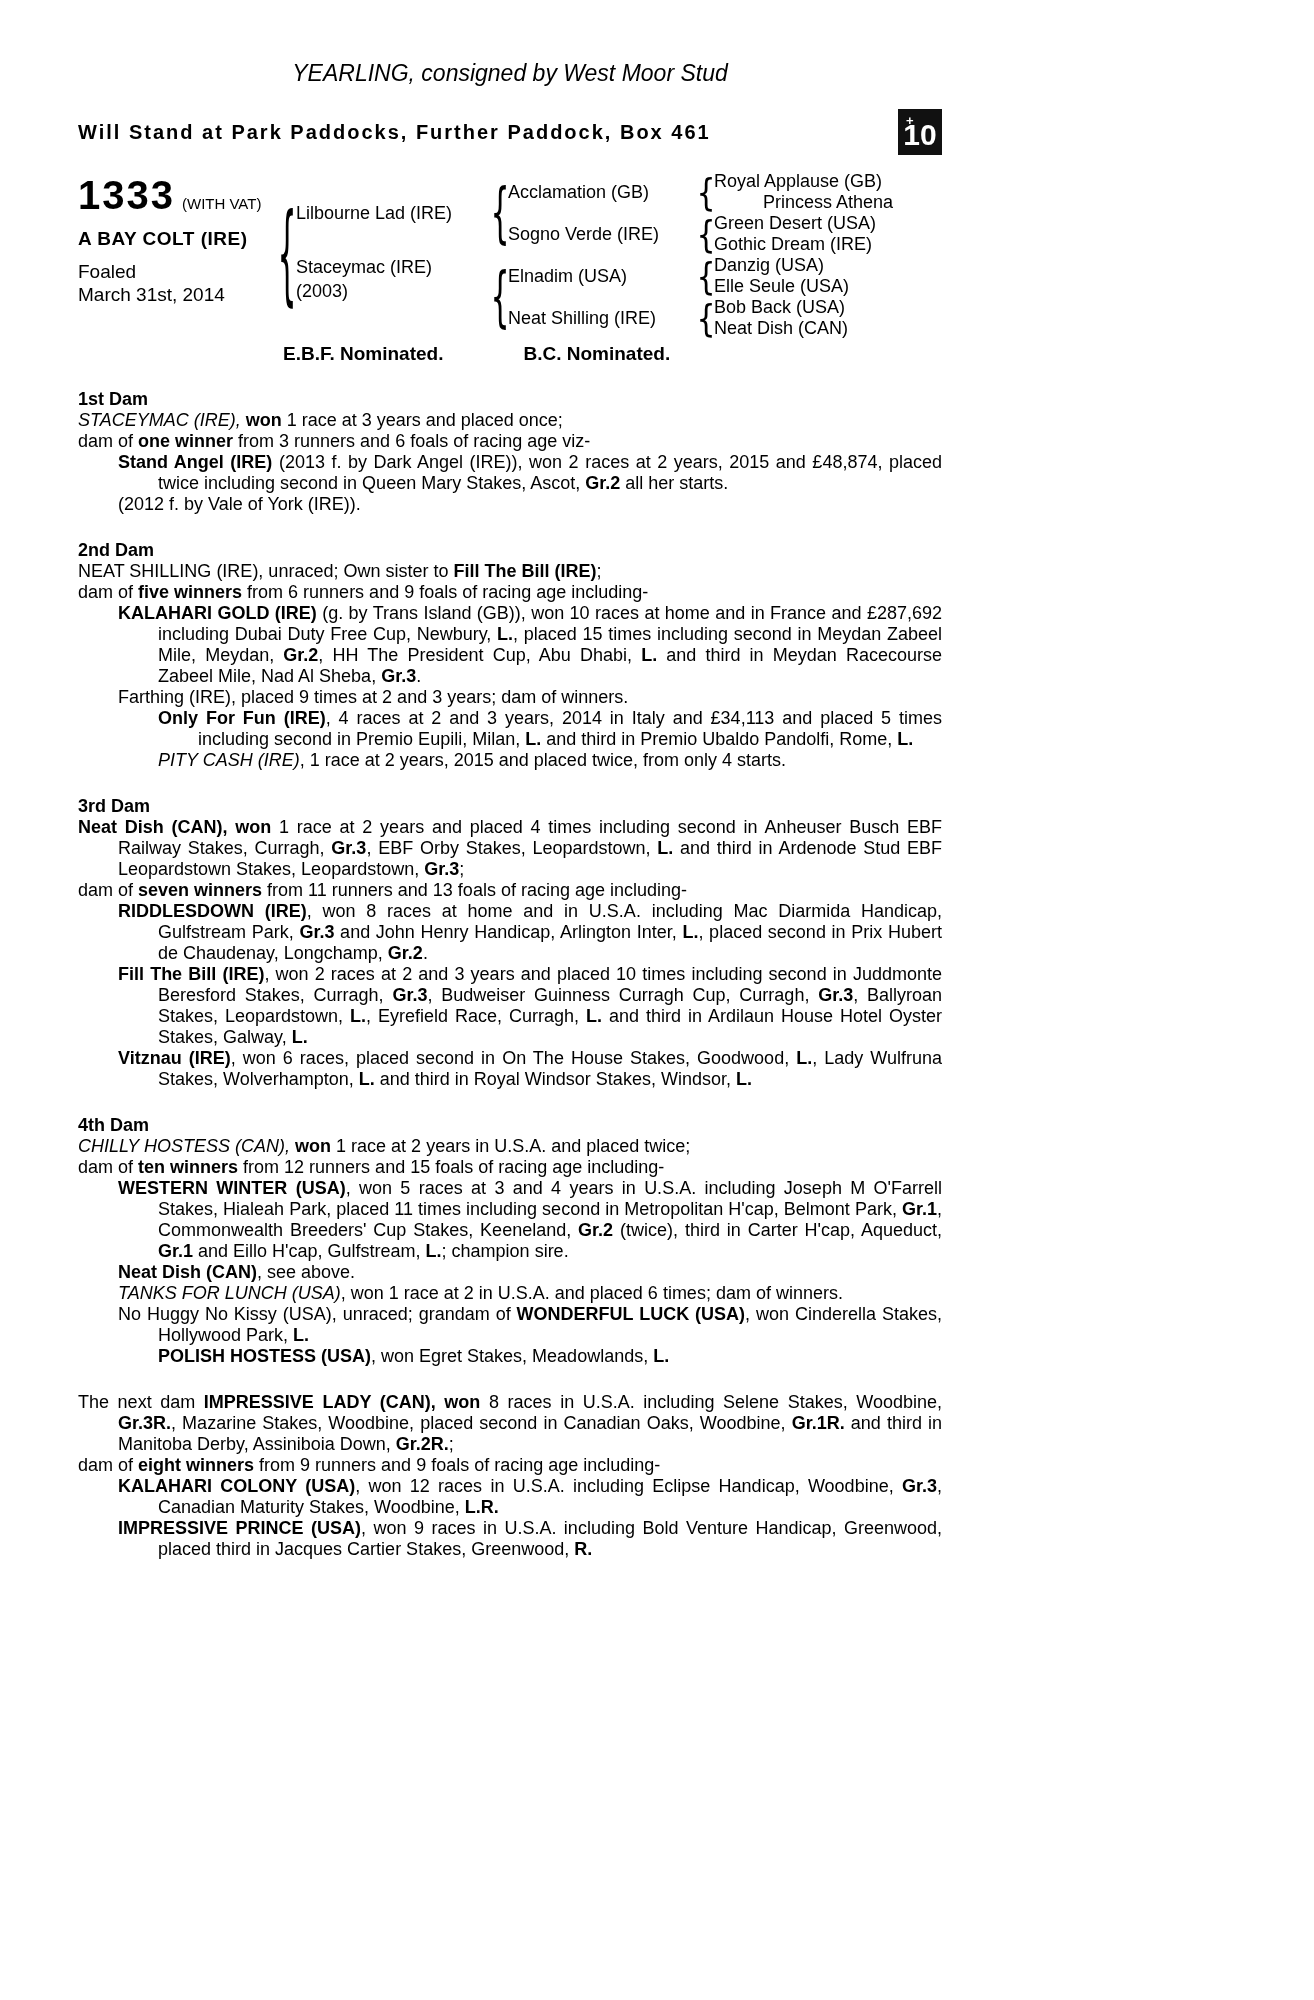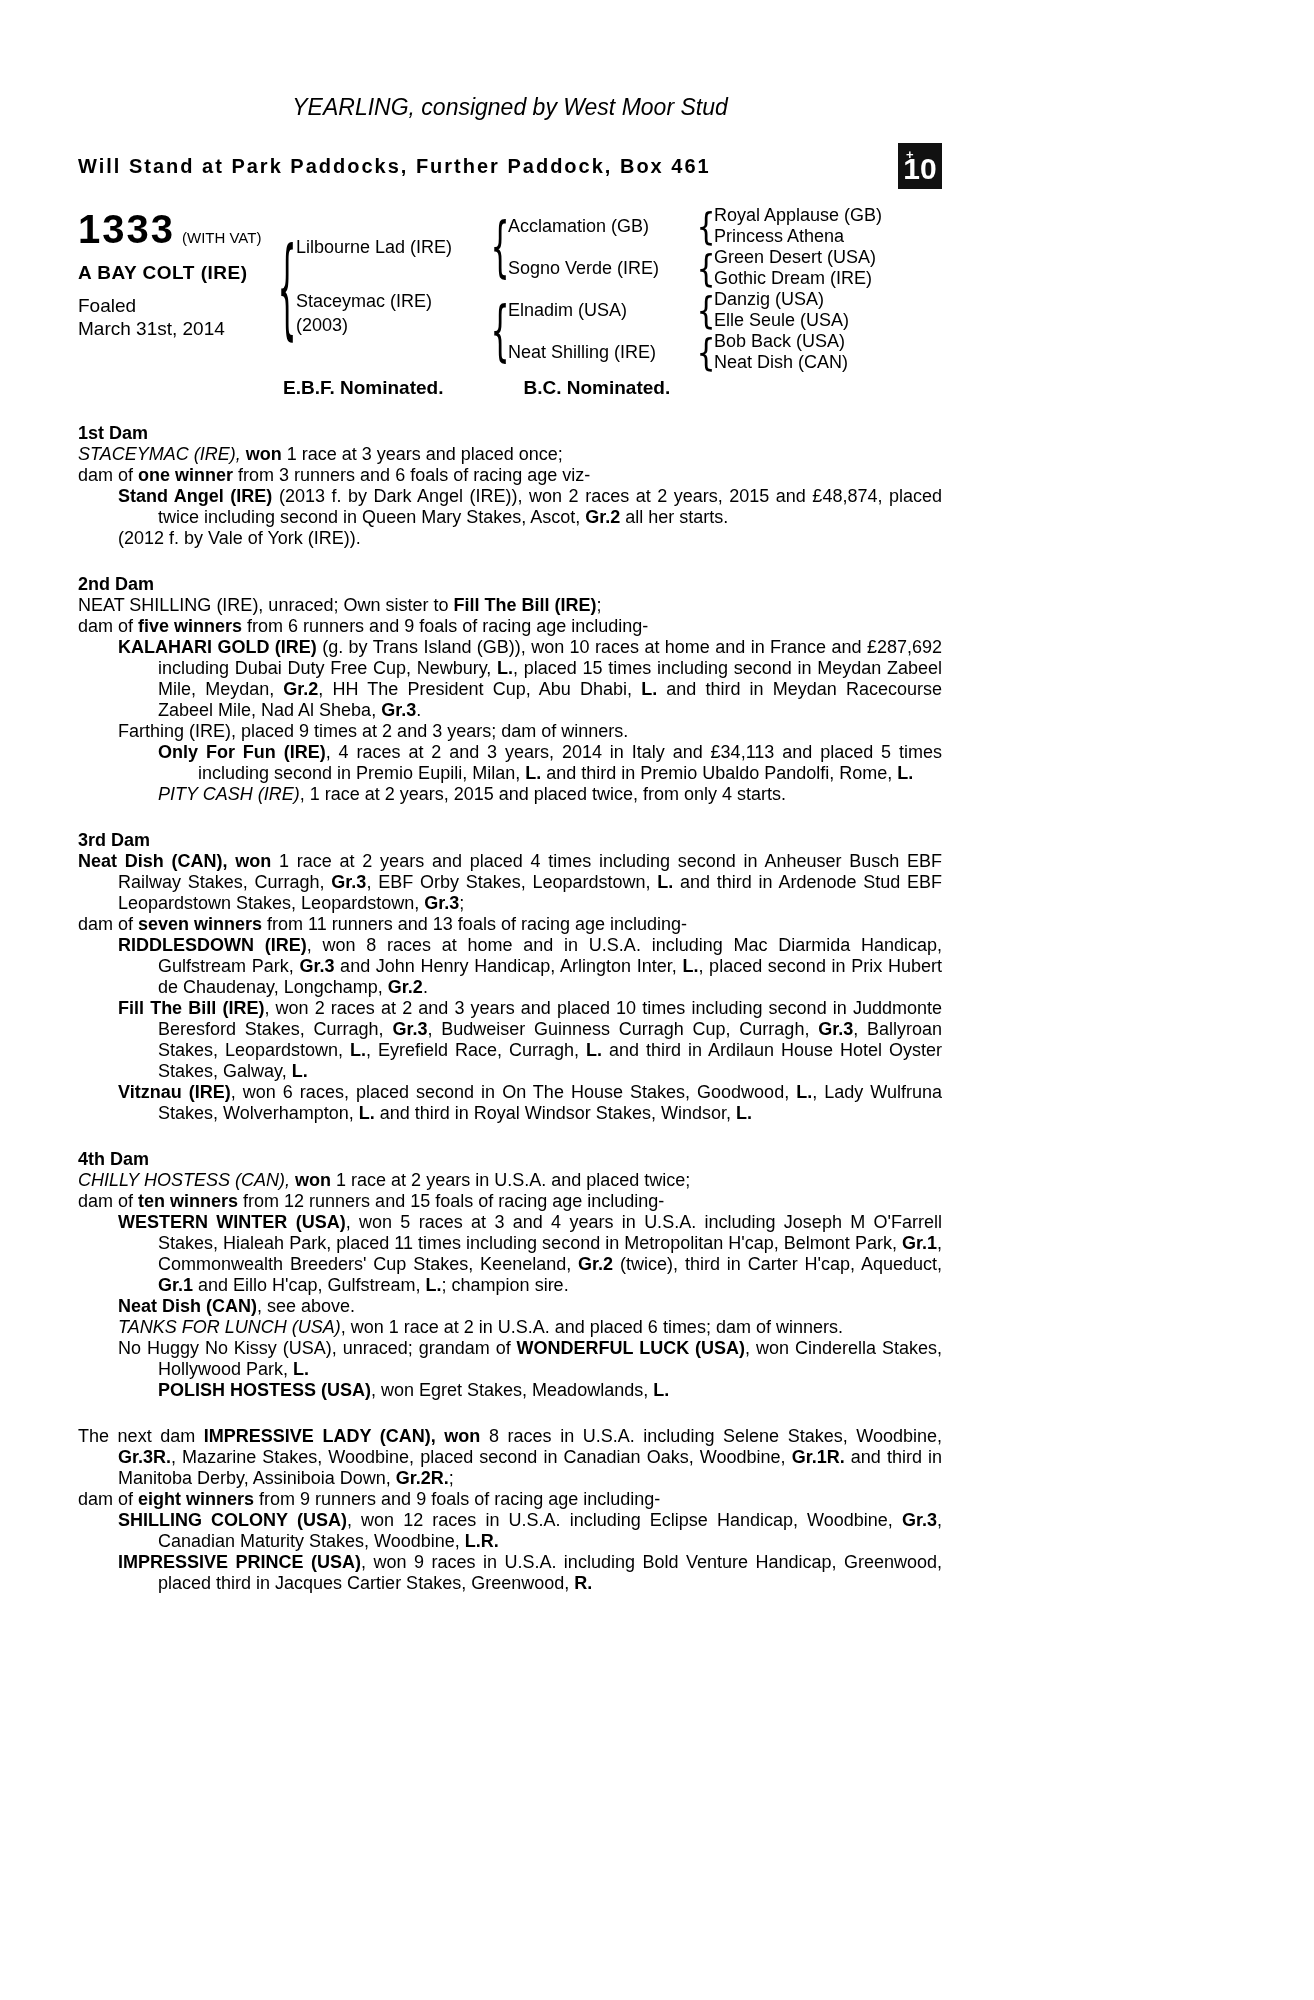--- a/index.html
+++ b/index.html
@@ -2,21 +2,21 @@
 <html><head>
 <meta charset="utf-8">
 <style>
   * { margin:0; padding:0; box-sizing:border-box; }
   html, body { background:#ffffff; }
   body {
     width:1314px; height:2000px;
     font-family:"Liberation Sans", sans-serif;
     color:#000; position:relative;
   }
-  .page { position:absolute; left:78px; top:6px; width:864px; padding-top:88px; }
+  .page { position:absolute; left:78px; top:0; width:864px; padding-top:60px; }
 
   .consign-line { text-align:center; font-style:italic; font-size:23px; }
 
   .stand-row { margin-top:22px; display:flex; justify-content:space-between; align-items:center; height:46px; }
   .stand-line { font-weight:bold; font-size:20px; letter-spacing:2px; }
   .book-logo { width:44px; height:46px; background:#111; color:#fff; position:relative;
                display:flex; align-items:center; justify-content:center; flex:0 0 auto; }
   .logo-num { font-size:30px; font-weight:bold; margin-top:5px; }
   .logo-plus { position:absolute; top:4px; left:8px; font-size:13px; font-weight:bold; }
 
@@ -38,21 +38,21 @@
            font-family:"DejaVu Sans", sans-serif; line-height:1; }
   .brace-g1 { grid-column:1; grid-row:1/9; font-size:30px; transform:scale(1,3.6); }
   .brace-m  { grid-column:3; font-size:30px; transform:scale(1,2.2); }
   .bm0 { grid-row:1/5; } .bm1 { grid-row:5/9; }
   .brace-s  { grid-column:5; font-size:30px; transform:scale(1,1.25); }
   .bs0 { grid-row:1/3; } .bs1 { grid-row:3/5; } .bs2 { grid-row:5/7; } .bs3 { grid-row:7/9; }
   .c-s { grid-column:2; grid-row:1/5; }
   .c-d { grid-column:2; grid-row:5/9; }
   .c-a0 { grid-column:4; grid-row:1/3; } .c-a1 { grid-column:4; grid-row:3/5; }
   .c-a2 { grid-column:4; grid-row:5/7; } .c-a3 { grid-column:4; grid-row:7/9; }
-  .c-g0{grid-column:6;grid-row:1;} .c-g1{grid-column:6;grid-row:2;}
+  .c-g0{grid-column:6;grid-row:1;} .c-g1{grid-column:6;grid-row:2;justify-content:center;}
   .c-g2{grid-column:6;grid-row:3;} .c-g3{grid-column:6;grid-row:4;align-items:flex-end;}
   .c-g4{grid-column:6;grid-row:5;} .c-g5{grid-column:6;grid-row:6;}
   .c-g6{grid-column:6;grid-row:7;} .c-g7{grid-column:6;grid-row:8;}
 
   .nominated-row { margin-top:4px; display:flex; font-weight:bold; font-size:19px; }
   .ebf { margin-left:205px; }
   .bc { margin-left:80px; }
 
   .sections { margin-top:24px; font-size:18px; line-height:21px; }
   .section { margin-top:25px; }
@@ -187,18 +187,18 @@
         <div class="para ind0"><span class="seg-n">dam of </span><span class="seg-b">ten winners</span><span class="seg-n"> from 12 runners and 15 foals of racing age including-</span></div>
         <div class="para ind1"><span class="seg-b">WESTERN WINTER (USA)</span><span class="seg-n">, won 5 races at 3 and 4 years in U.S.A. including Joseph M O'Farrell Stakes, Hialeah Park, placed 11 times including second in Metropolitan H'cap, Belmont Park, </span><span class="seg-b">Gr.1</span><span class="seg-n">, Commonwealth Breeders' Cup Stakes, Keeneland, </span><span class="seg-b">Gr.2</span><span class="seg-n"> (twice), third in Carter H'cap, Aqueduct, </span><span class="seg-b">Gr.1</span><span class="seg-n"> and Eillo H'cap, Gulfstream, </span><span class="seg-b">L.</span><span class="seg-n">; champion sire.</span></div>
         <div class="para ind1"><span class="seg-b">Neat Dish (CAN)</span><span class="seg-n">, see above.</span></div>
         <div class="para ind1"><span class="seg-i">TANKS FOR LUNCH (USA)</span><span class="seg-n">, won 1 race at 2 in U.S.A. and placed 6 times; dam of winners.</span></div>
         <div class="para ind1"><span class="seg-n">No Huggy No Kissy (USA), unraced; grandam of </span><span class="seg-b">WONDERFUL LUCK (USA)</span><span class="seg-n">, won Cinderella Stakes, Hollywood Park, </span><span class="seg-b">L.</span></div>
         <div class="para ind2"><span class="seg-b">POLISH HOSTESS (USA)</span><span class="seg-n">, won Egret Stakes, Meadowlands, </span><span class="seg-b">L.</span></div>
       </div>
       <div class="section">
         <div class="para ind0"><span class="seg-n">The next dam </span><span class="seg-b">IMPRESSIVE LADY (CAN), won</span><span class="seg-n"> 8 races in U.S.A. including Selene Stakes, Woodbine, </span><span class="seg-b">Gr.3R.</span><span class="seg-n">, Mazarine Stakes, Woodbine, placed second in Canadian Oaks, Woodbine, </span><span class="seg-b">Gr.1R.</span><span class="seg-n"> and third in Manitoba Derby, Assiniboia Down, </span><span class="seg-b">Gr.2R.</span><span class="seg-n">;</span></div>
         <div class="para ind0"><span class="seg-n">dam of </span><span class="seg-b">eight winners</span><span class="seg-n"> from 9 runners and 9 foals of racing age including-</span></div>
-        <div class="para ind1"><span class="seg-b">SHILLING COLONY (USA)</span><span class="seg-n">, won 12 races in U.S.A. including Eclipse Handicap, Woodbine, </span><span class="seg-b">Gr.3</span><span class="seg-n">, Canadian Maturity Stakes, Woodbine, </span><span class="seg-b">L.R.</span></div>
+        <div class="para ind1"><span class="seg-b">KALAHARI COLONY (USA)</span><span class="seg-n">, won 12 races in U.S.A. including Eclipse Handicap, Woodbine, </span><span class="seg-b">Gr.3</span><span class="seg-n">, Canadian Maturity Stakes, Woodbine, </span><span class="seg-b">L.R.</span></div>
         <div class="para ind1"><span class="seg-b">IMPRESSIVE PRINCE (USA)</span><span class="seg-n">, won 9 races in U.S.A. including Bold Venture Handicap, Greenwood, placed third in Jacques Cartier Stakes, Greenwood, </span><span class="seg-b">R.</span></div>
       </div>
     </div>
 
 </div>
 
 </body></html>

